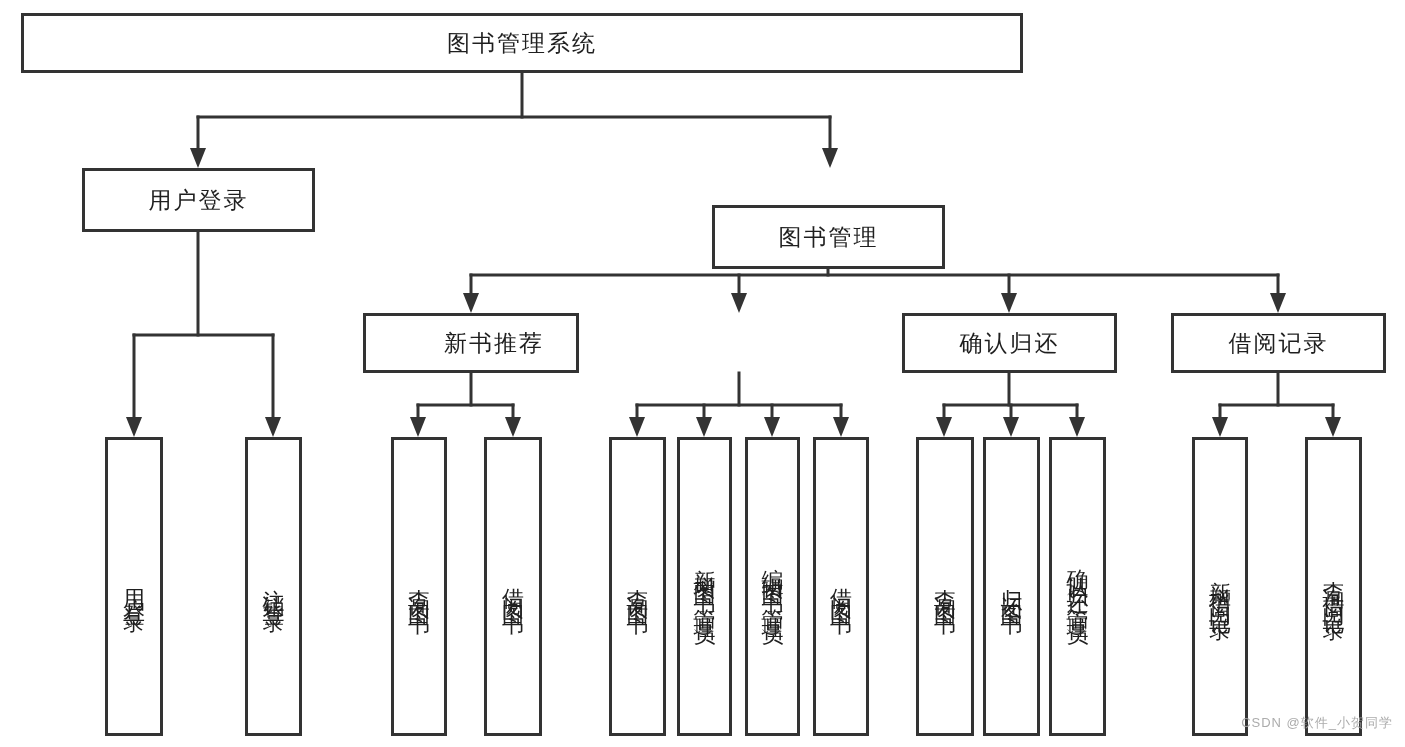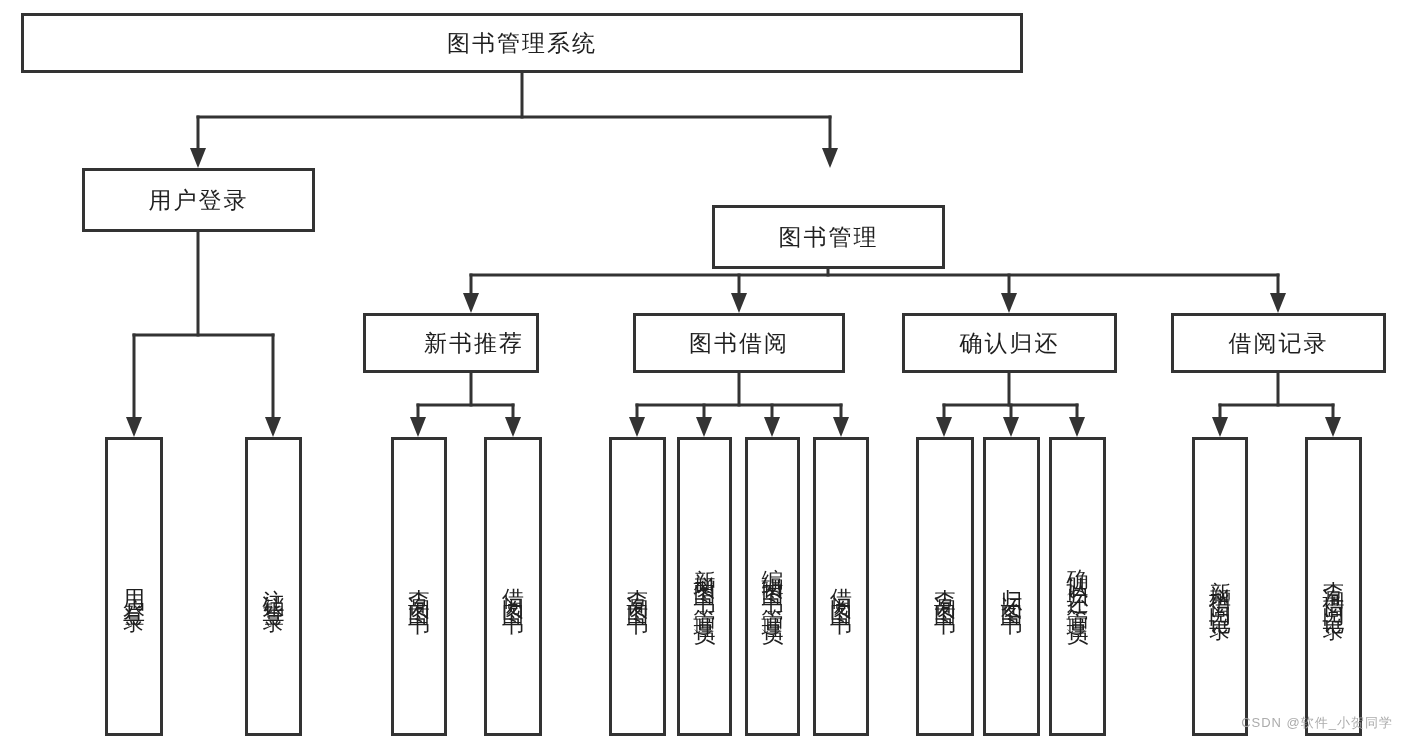--- a/index.html
+++ b/index.html
@@ -131,25 +131,22 @@
     <span class="lbl">图书管理系统</span>
   </div>
 
   <div class="node" style="left:82px; top:168px; width:233px; height:64px;">
     <span class="lbl">用户登录</span>
   </div>
   <div class="node" style="left:712px; top:168px; width:233px; height:64px;margin-top:37px;">
     <span class="lbl">图书管理</span>
   </div>
 
-  <div class="node" style="left:363px; top:313px; width:176px; height:60px;padding-left:46px;">
+  <div class="node" style="left:363px; top:313px; width:216px; height:60px;padding-left:46px;">
     <span class="lbl">新书推荐</span>
-  </div>
-  <div class="node" style="left:633px; top:313px; width:212px; height:60px;">
-    <span class="lbl">图书借阅</span>
   </div>
   <div class="node" style="left:902px; top:313px; width:215px; height:60px;">
     <span class="lbl">确认归还</span>
   </div>
   <div class="node" style="left:1171px; top:313px; width:215px; height:60px;">
     <span class="lbl">借阅记录</span>
   </div>
 
   <div class="node vert" style="left:105px; top:437px; width:58px; height:299px;">
     <span class="lbl">用户登录</span>

